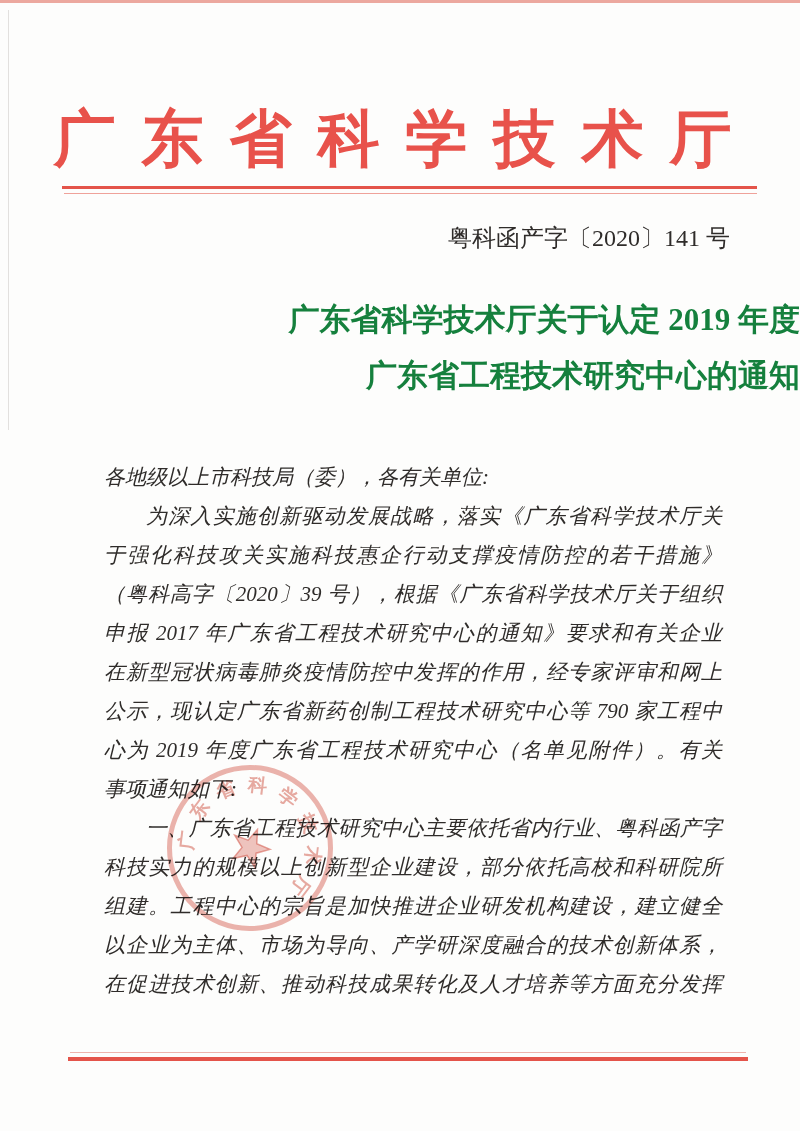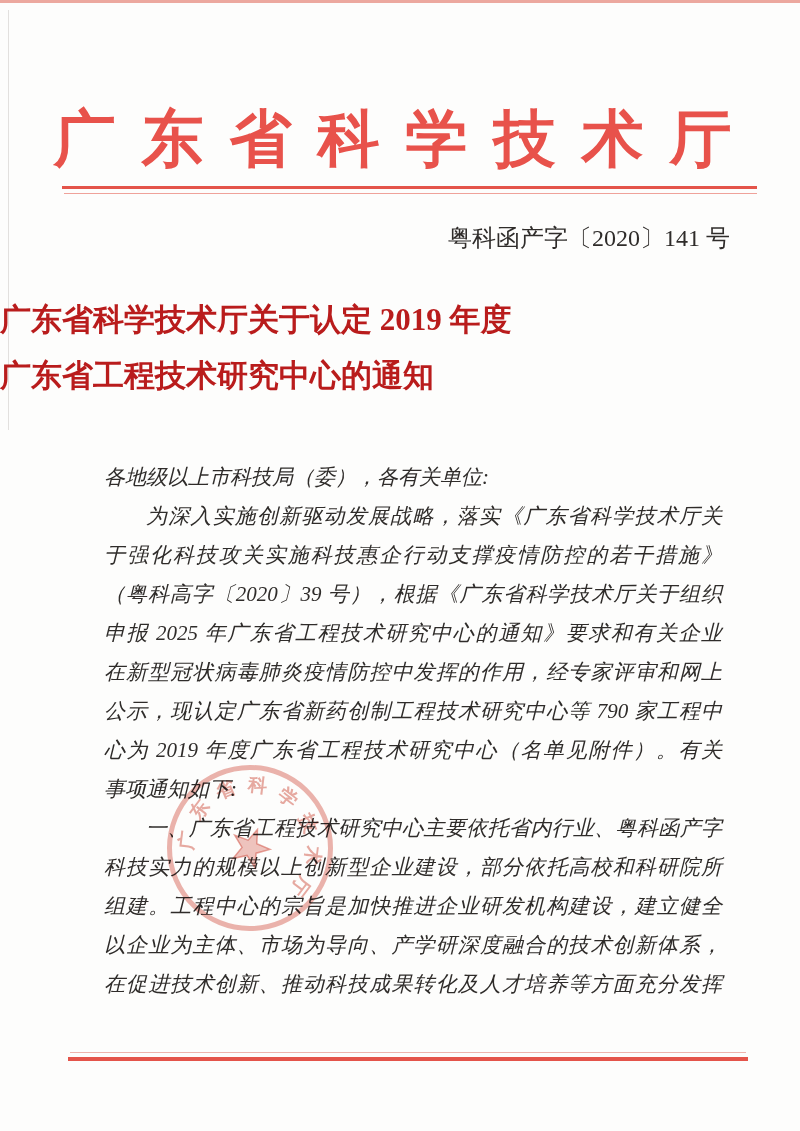--- a/index.html
+++ b/index.html
@@ -61,22 +61,22 @@
     font-size: 24px;
     line-height: 34px;
     color: #2f2c2a;
     white-space: nowrap;
     text-align: center;
   }
   .notice-title {
     position: absolute;
     top: 292px; left: 0;
     width: 100%;
-    text-align: left;
-    color: #b91c1c;
+    text-align: right;
+    color: #15803d;
     font-weight: bold;
   }
   .notice-title .t-line {
     font-size: 31px;
     line-height: 56px;
     white-space: nowrap;
   }
   .doc-body {
     position: absolute;
     top: 458px; left: 104px;
@@ -166,21 +166,21 @@
   <div class="notice-title">
     <div class="t-line">广东省科学技术厅关于认定 2019 年度</div>
     <div class="t-line">广东省工程技术研究中心的通知</div>
   </div>
 
   <div class="doc-body">
     <div class="line">各地级以上市科技局（委），各有关单位:</div>
     <div class="line full indent">为深入实施创新驱动发展战略，落实《广东省科学技术厅关</div>
     <div class="line full">于强化科技攻关实施科技惠企行动支撑疫情防控的若干措施》</div>
     <div class="line full">（粤科高字〔2020〕39 号），根据《广东省科学技术厅关于组织</div>
-    <div class="line full">申报 2025 年广东省工程技术研究中心的通知》要求和有关企业</div>
+    <div class="line full">申报 2017 年广东省工程技术研究中心的通知》要求和有关企业</div>
     <div class="line full">在新型冠状病毒肺炎疫情防控中发挥的作用，经专家评审和网上</div>
     <div class="line full">公示，现认定广东省新药创制工程技术研究中心等 790 家工程中</div>
     <div class="line full">心为 2019 年度广东省工程技术研究中心（名单见附件）。有关</div>
     <div class="line">事项通知如下:</div>
     <div class="line full indent">一、广东省工程技术研究中心主要依托省内行业、粤科函产字</div>
     <div class="line full">科技实力的规模以上创新型企业建设，部分依托高校和科研院所</div>
     <div class="line full">组建。工程中心的宗旨是加快推进企业研发机构建设，建立健全</div>
     <div class="line full">以企业为主体、市场为导向、产学研深度融合的技术创新体系，</div>
     <div class="line full">在促进技术创新、推动科技成果转化及人才培养等方面充分发挥</div>
   </div>

